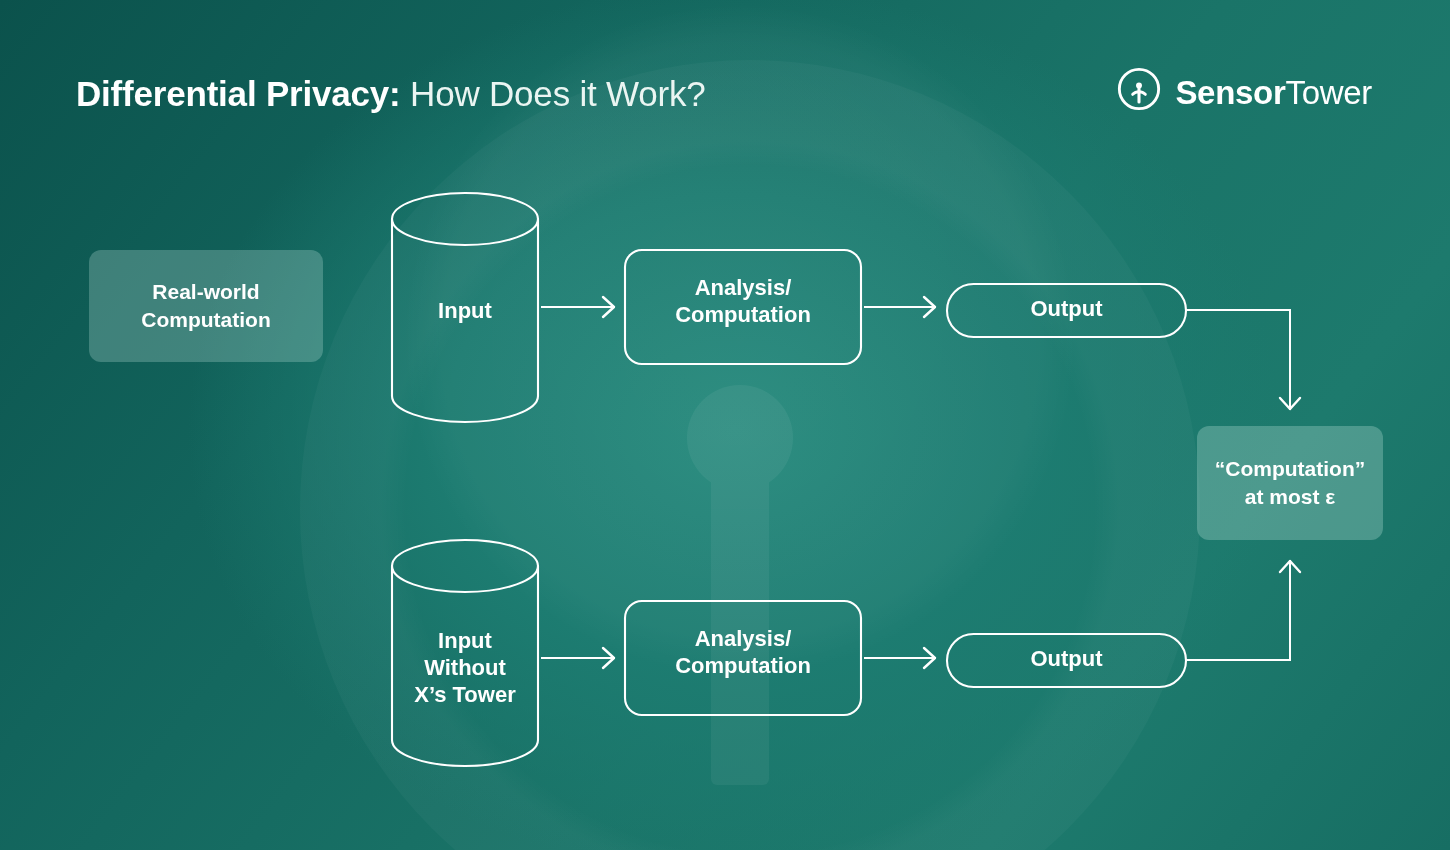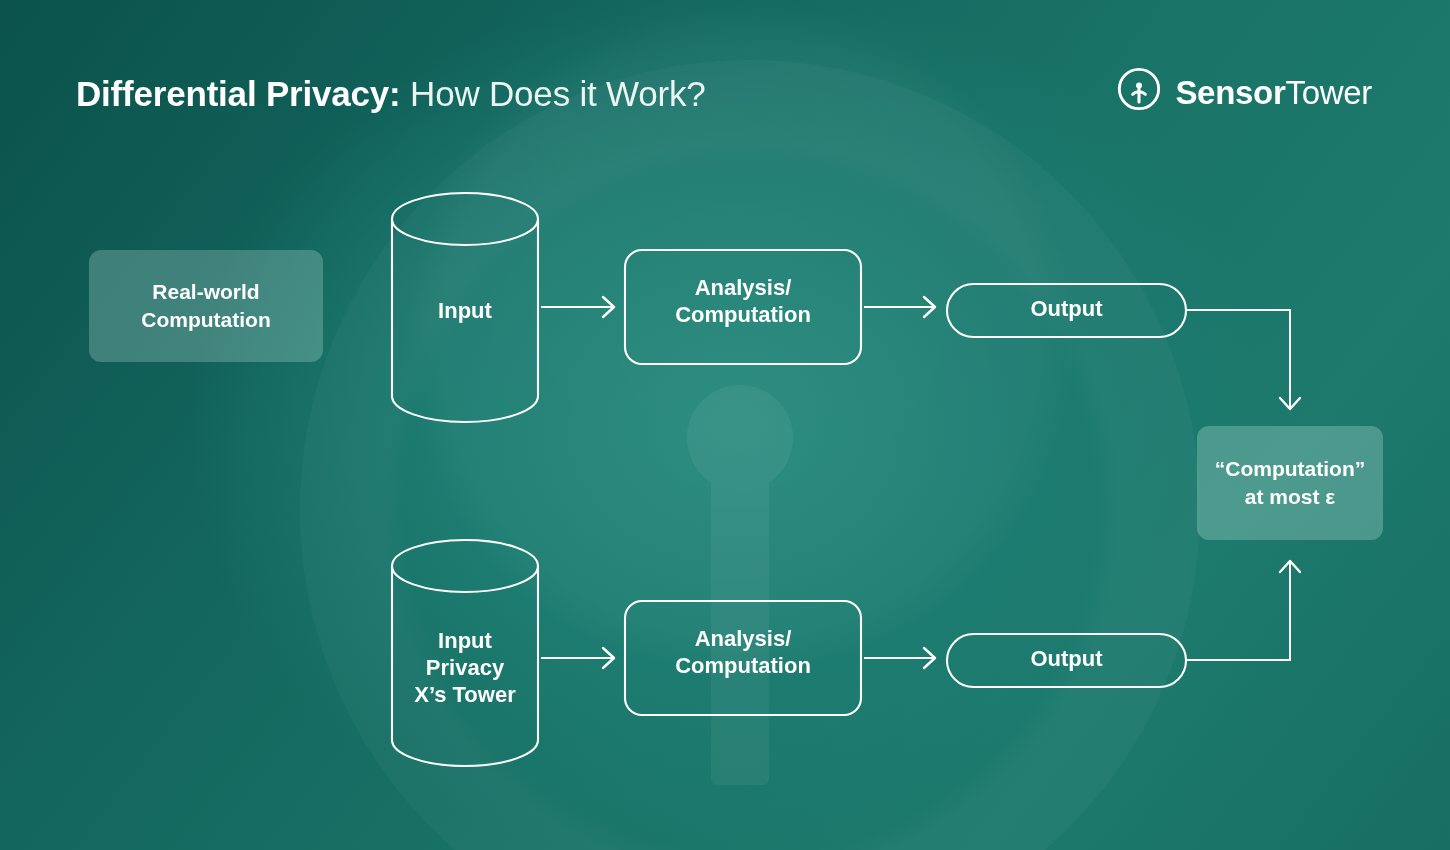--- a/index.html
+++ b/index.html
@@ -242,21 +242,21 @@
     <span>Analysis/</span><br>
     <span>Computation</span>
   </div>
 
   <div class="node-text" style="left:947px; top:296px; width:239px; font-size:22px;">
     <span>Output</span>
   </div>
 
   <div class="node-text" style="left:392px; top:628px; width:146px; font-size:22px;">
     <span>Input</span><br>
-    <span>Privacy</span><br>
+    <span>Without</span><br>
     <span>X’s Tower</span>
   </div>
 
   <div class="node-text" style="left:625px; top:626px; width:236px; font-size:22px;">
     <span>Analysis/</span><br>
     <span>Computation</span>
   </div>
 
   <div class="node-text" style="left:947px; top:646px; width:239px; font-size:22px;">
     <span>Output</span>

